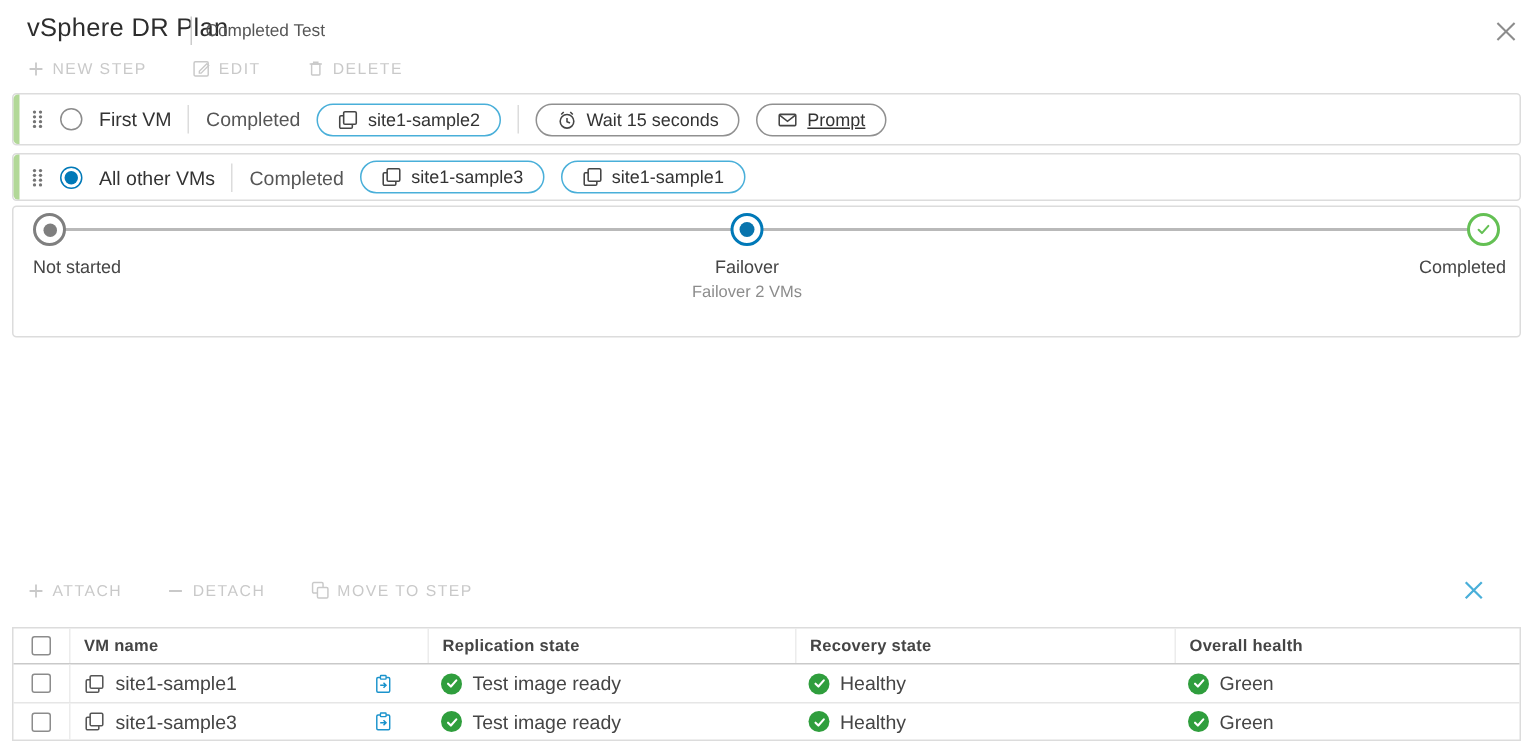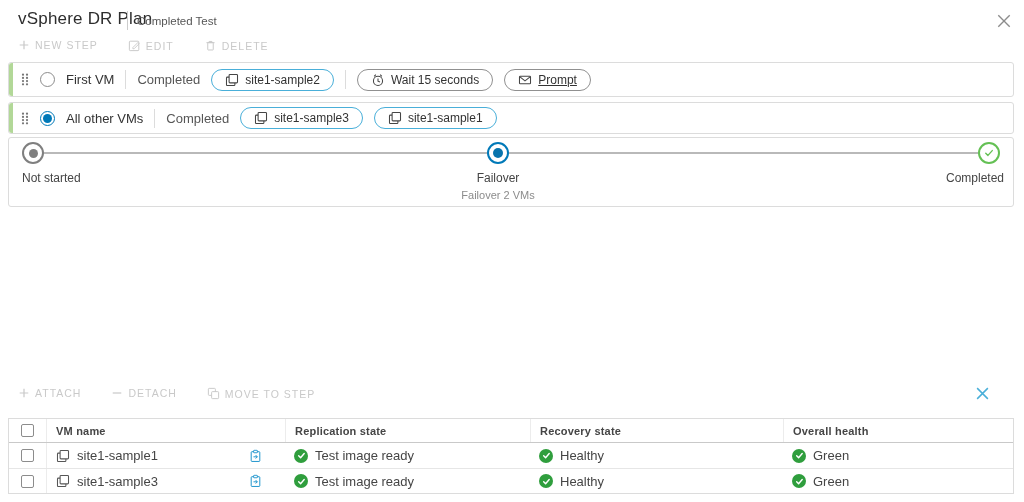--- a/index.html
+++ b/index.html
@@ -7,21 +7,21 @@
     font-family:"Liberation Sans", sans-serif; color:#333; }
   #stage { position:relative; width:1024px; height:502px; background:#fff; }
 
   
   .page-title { position:absolute; left:18px; top:9px; font-size:17px; font-weight:500; color:#2d2d2d; letter-spacing:.2px; }
   .title-sep { position:absolute; left:127px; top:11px; width:1px; height:19px; background:#ccc; }
   .page-subtitle { position:absolute; left:137px; top:15px; font-size:11.5px; color:#565656; }
   .close-top { position:absolute; right:12px; top:13px; width:16px; height:16px; color:#8c8c8c; cursor:pointer; }
 
   
-  .toolbar { position:absolute; display:flex; align-items:flex-start; gap:30px; }
+  .toolbar { position:absolute; display:flex; align-items:center; gap:30px; }
   #step-toolbar { left:18px; top:39px; }
   #vm-toolbar  { left:18px; top:387px; }
   .tbtn { display:flex; align-items:center; gap:5px; font-size:10.5px; font-weight:500;
     letter-spacing:1px; color:#c9c9c9; text-transform:uppercase; cursor:default; }
   .tbtn svg { display:block; }
   .close-blue { position:absolute; right:34px; top:386px; width:15px; height:15px; color:#49afd9; cursor:pointer; }
 
   
   .step-row { position:absolute; left:8px; width:1006px; background:#fff; border:1px solid #dcdcdc;
     border-radius:3px; display:flex; align-items:center; gap:11px; padding-left:12px; }
@@ -36,21 +36,21 @@
   .vsep { width:1px; height:19px; background:#dcdcdc; }
   .step-status { font-size:13px; color:#565656; }
   .pill { height:22px; border-radius:12px; display:inline-flex; align-items:center; gap:6px;
     padding:0 13px; font-size:12px; color:#333; background:#fff; cursor:pointer; white-space:nowrap; }
   .pill.vm { border:1px solid #49afd9; }
   .pill.action { border:1px solid #909090; }
   .pill .u { text-decoration:underline; }
   .pill svg { color:#454545; flex:0 0 auto; }
 
   
-  #stepper { position:absolute; left:8px; top:137px; width:1006px; height:70px;
+  #stepper { position:absolute; left:8px; top:137px; width:1006px; height:88px;
     border:1px solid #dcdcdc; border-radius:3px; background:#fff; }
   .track { position:absolute; left:24px; right:24px; top:14px; height:2px; background:#b9b9b9; }
   .node { position:absolute; top:4px; width:22px; height:22px; border-radius:50%; background:#fff;
     display:flex; align-items:center; justify-content:center; }
   .node.gray  { left:13px;  border:2px solid #7f7f7f; }
   .node.gray::after { content:""; width:9px; height:9px; border-radius:50%; background:#7f7f7f; }
   .node.blue  { left:478px; border:2px solid #0079b8; }
   .node.blue::after { content:""; width:10px; height:10px; border-radius:50%; background:#0874ad; }
   .node.green { right:13px; border:2px solid #64c054; color:#64c054; }
   .stage-lbl { position:absolute; top:33px; font-size:12px; color:#454545; }

